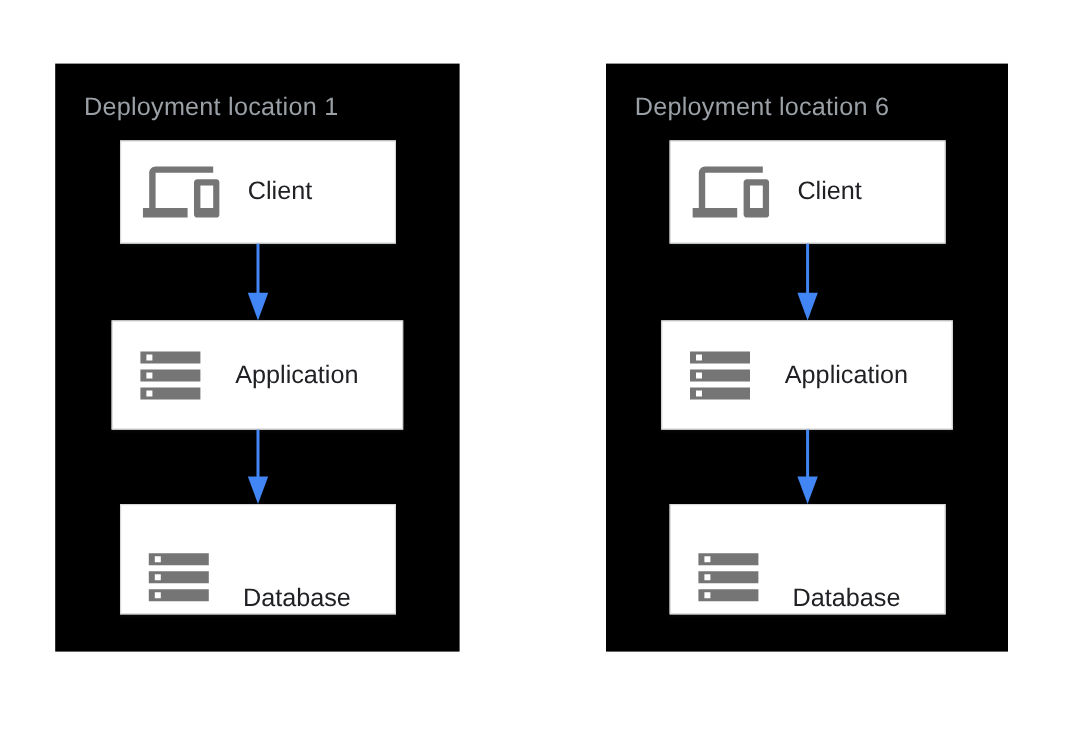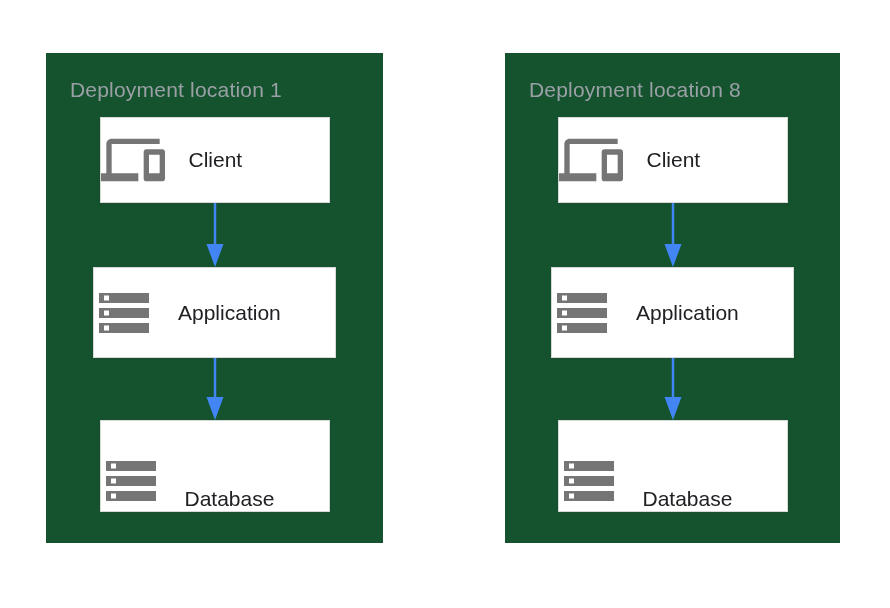--- a/index.html
+++ b/index.html
@@ -12,21 +12,21 @@
     width: 890px;
     height: 608px;
     background: #ffffff;
     overflow: hidden;
     font-family: "Liberation Sans", sans-serif;
   }
   .panel {
     position: absolute;
     top: 53px;
     height: 490px;
-    background: #14532d;
+    background: #000000;
     box-sizing: border-box;
     padding-top: 25px;
   }
   .panel-1 { left: 46px;  width: 337px; }
   .panel-2 { left: 505px; width: 335px; }
 
   .panel-title {
     margin: 0 0 0 24px;
     font-size: 21px;
     line-height: 24px;
@@ -36,20 +36,21 @@
 
   .node {
     display: flex;
     align-items: center;
     margin-left: auto;
     margin-right: auto;
     background: #ffffff;
     border: 1px solid #d8d8d8;
     box-shadow: 0 2px 2px rgba(60, 64, 67, 0.14);
     box-sizing: border-box;
+    padding-left: 18px;
   }
   .node-client      { width: 230px; height: 86px; margin-top: 15px; }
   .node-application { width: 243px; height: 91px; }
   .node-database    { width: 230px; height: 92px; align-items: flex-end; }
 
   .node .icon {
     display: flex;
     align-items: center;
     justify-content: center;
     margin-right: 24px;
@@ -105,21 +106,21 @@
       <span class="icon">
         <svg width="60" height="60" viewBox="0 0 24 24" fill="#757575" aria-hidden="true">
           <path d="M2 20h20v-4H2v4zm2-3h2v2H4v-2zM2 4v4h20V4H2zm4 3H4V5h2v2zm-4 7h20v-4H2v4zm2-3h2v2H4v-2z"></path>
         </svg>
       </span>
       <span class="node-label">Database</span>
     </div>
   </div>
 
   <div class="panel panel-2">
-    <div class="panel-title">Deployment location 8</div>
+    <div class="panel-title">Deployment location 6</div>
 
     <div class="node node-client">
       <span class="icon">
         <svg width="64" height="64" viewBox="0 0 24 24" fill="#757575" aria-hidden="true">
           <path d="M4 6h18V4H4c-1.1 0-2 .9-2 2v11H0v3h14v-3H4V6zm19 2h-6c-.55 0-1 .45-1 1v10c0 .55.45 1 1 1h6c.55 0 1-.45 1-1V9c0-.55-.45-1-1-1zm-1 9h-4v-7h4v7z"></path>
         </svg>
       </span>
       <span class="node-label">Client</span>
     </div>
 

